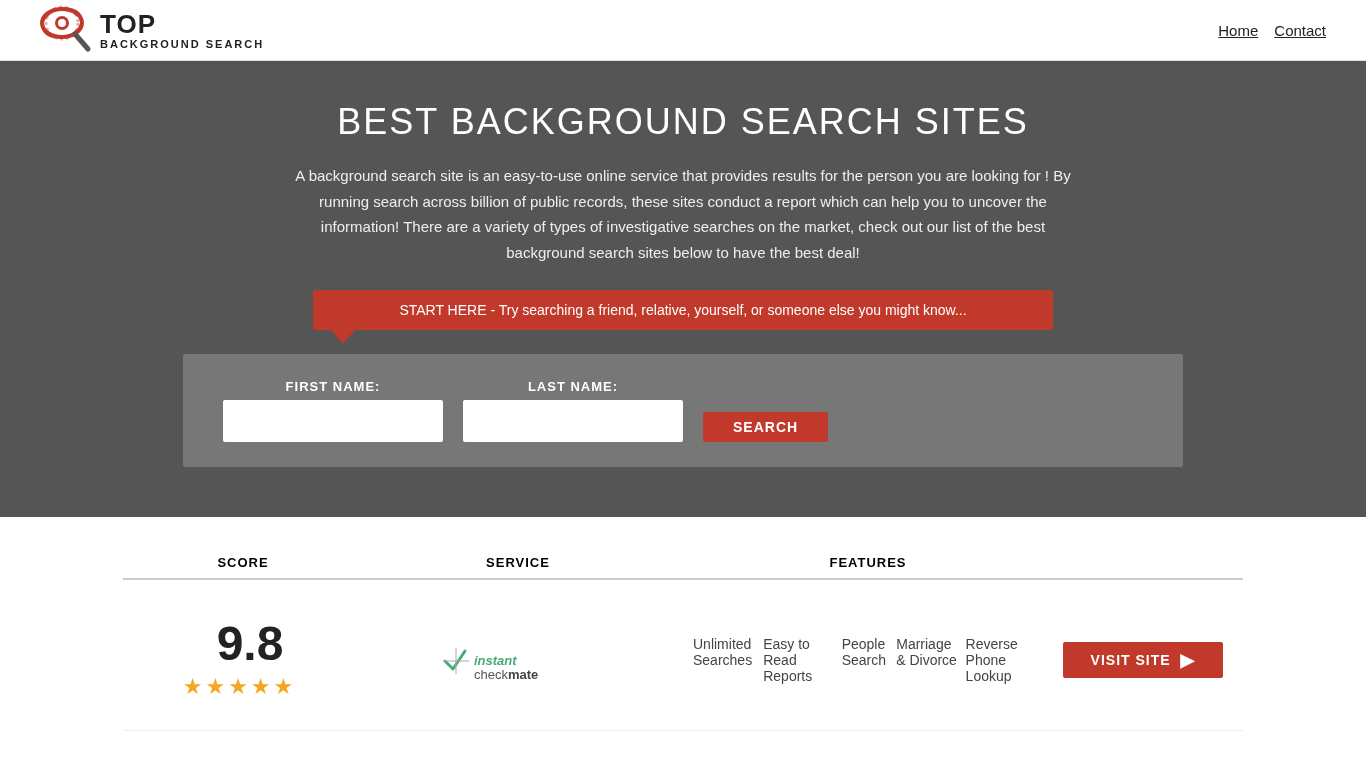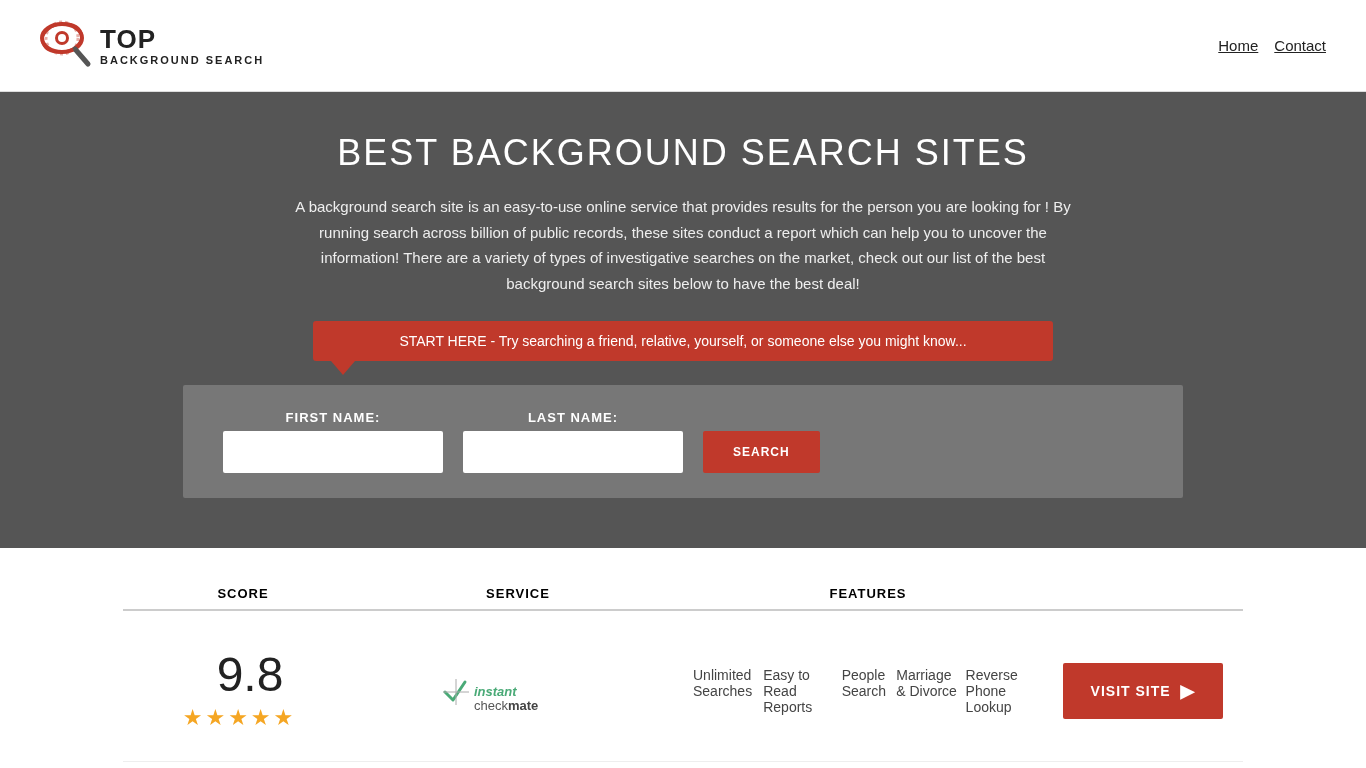--- a/index.html
+++ b/index.html
@@ -6,21 +6,21 @@
     body { font-family: Arial, sans-serif; background: #fff; color: #333; }
 
     
     .header {
       background: #fff;
       border-bottom: 1px solid #ddd;
       padding: 10px 40px;
       display: flex;
       align-items: center;
       justify-content: space-between;
-      height: 92px;
+      height: 61px;
     }
     .logo-wrap {
       display: flex;
       align-items: center;
     }
     .logo-text-wrap {
       display: flex;
       flex-direction: column;
       line-height: 1.1;
     }
@@ -120,22 +120,22 @@
       border-radius: 2px;
       padding: 0 10px;
       font-size: 14px;
       background: #fff;
     }
     .search-btn {
       background: #c0392b;
       color: #fff;
       border: none;
       padding: 0 30px;
-      height: 42px;
-      font-size: 12px;
+      height: 30px;
+      font-size: 14px;
       font-weight: 700;
       letter-spacing: 1px;
       cursor: pointer;
       border-radius: 2px;
       text-transform: uppercase;
     }
 
     
     .table-section {
       max-width: 1160px;
@@ -170,21 +170,21 @@
       padding: 30px 0;
     }
     .score-cell {
       display: flex;
       flex-direction: column;
       align-items: center;
       padding-left: 10px;
     }
     .score-number {
       font-size: 48px;
-      font-weight: 400;
+      font-weight: 700;
       color: #222;
       line-height: 1;
       margin-left: 24px;
     }
     .stars {
       display: flex;
       gap: 3px;
       margin-top: 6px;
     }
     .star {
@@ -207,21 +207,21 @@
     .action-cell {
       display: flex;
       align-items: center;
       justify-content: center;
     }
     .visit-btn {
       background: #c0392b;
       color: #fff;
       border: none;
       padding: 0 24px;
-      height: 56px;
+      height: 36px;
       font-size: 14px;
       font-weight: 700;
       cursor: pointer;
       display: flex;
       align-items: center;
       gap: 10px;
       border-radius: 2px;
       text-transform: uppercase;
       letter-spacing: 1px;
       min-width: 160px;

